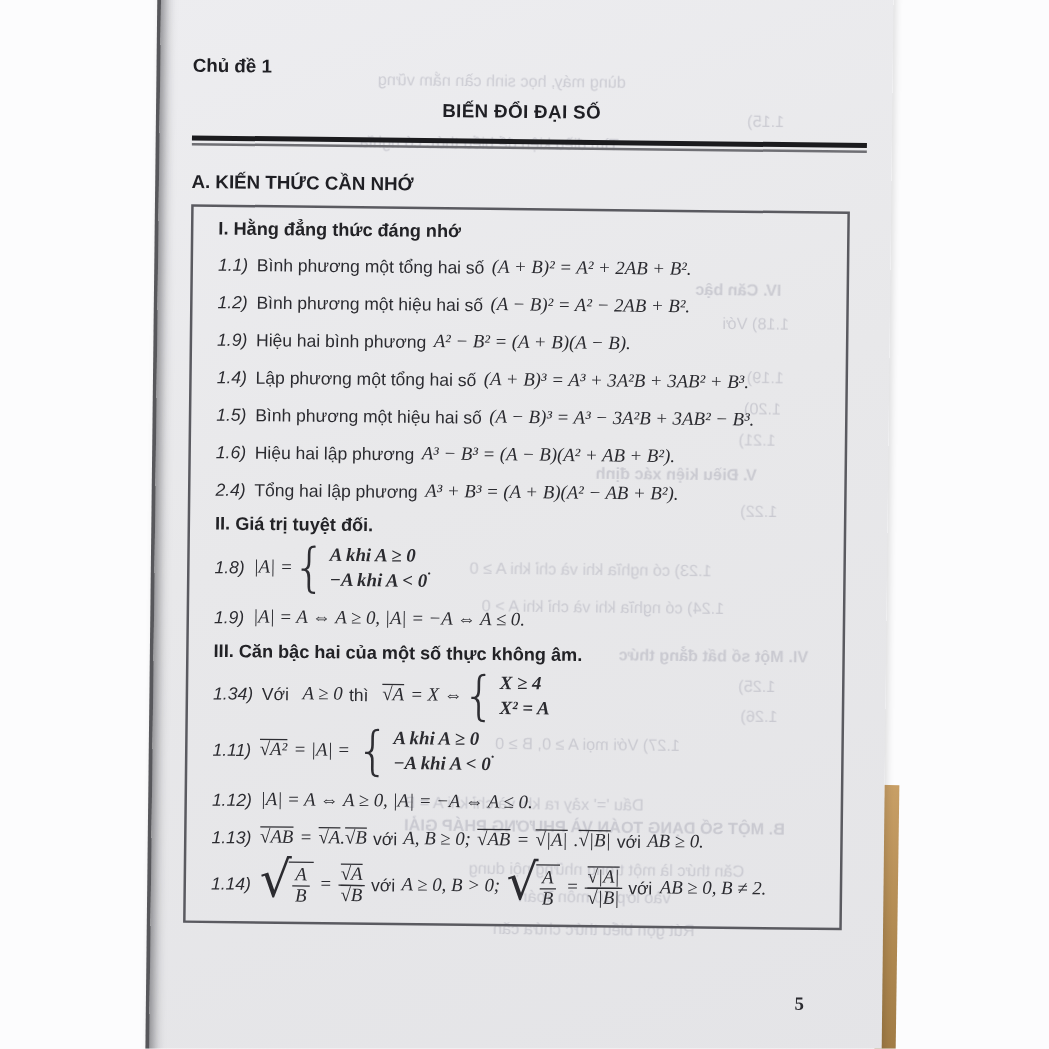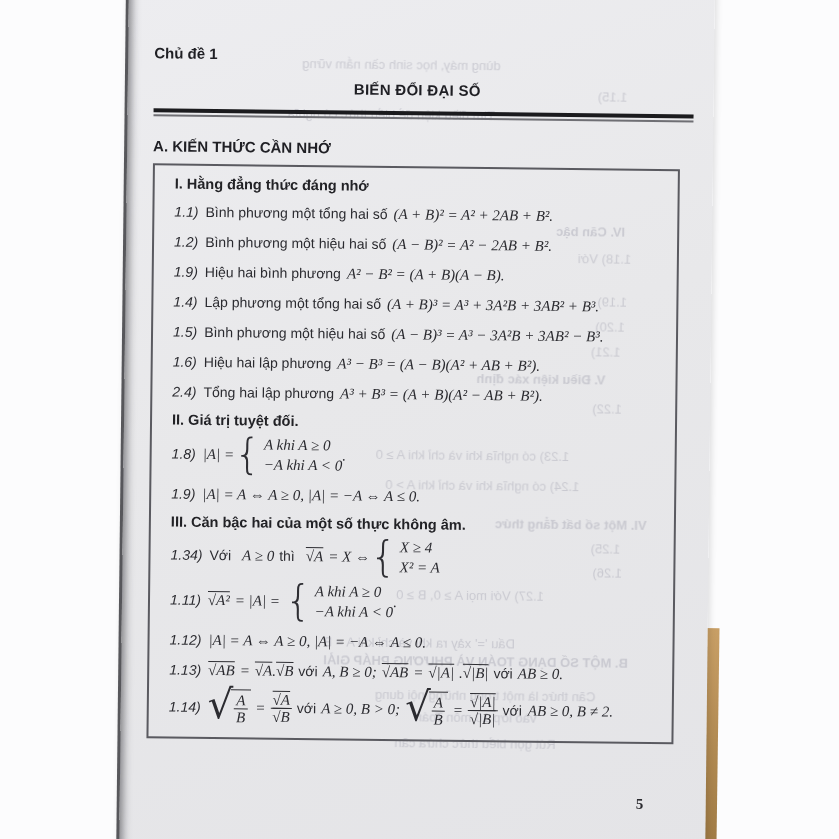--- a/index.html
+++ b/index.html
@@ -67,21 +67,21 @@
   .m { font-family:"Liberation Serif","DejaVu Serif",serif; font-style:italic;
     font-size:15px; white-space:nowrap; }
   .ol { text-decoration:overline; text-decoration-color:#2e2e33; }
   .gap { margin:0 5px; }
 
   .cases { display:inline-flex; align-items:center; }
   .cases .brace { font-size:42px; font-weight:100; line-height:38px;
     font-family:"DejaVu Sans",sans-serif; color:#2e2e33; margin-right:3px;
     font-style:normal; }
   .cases .stack { display:flex; flex-direction:column; }
-  .cases .cl { line-height:20px; }
+  .cases .cl { line-height:20px;font-weight:bold; }
 
   .frac { display:inline-flex; flex-direction:column; align-items:center;
     line-height:16px; vertical-align:middle; }
   .frac .den { border-top:1.4px solid #2e2e33; padding:0 2px; }
   .frac .nmr { padding:0 2px; }
 
   .bigrad { display:inline-flex; align-items:center; }
   .bigrad .rsym { font-style:normal; font-size:40px; line-height:34px;
     font-weight:400; margin-right:-2px; transform:translateY(-3px);
     font-family:"DejaVu Sans",sans-serif; }

